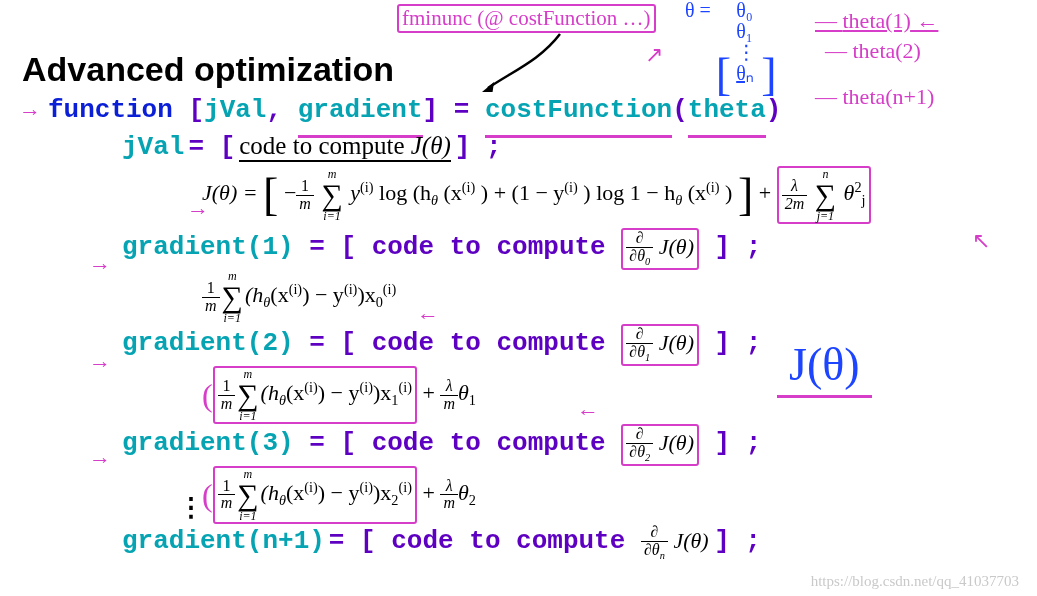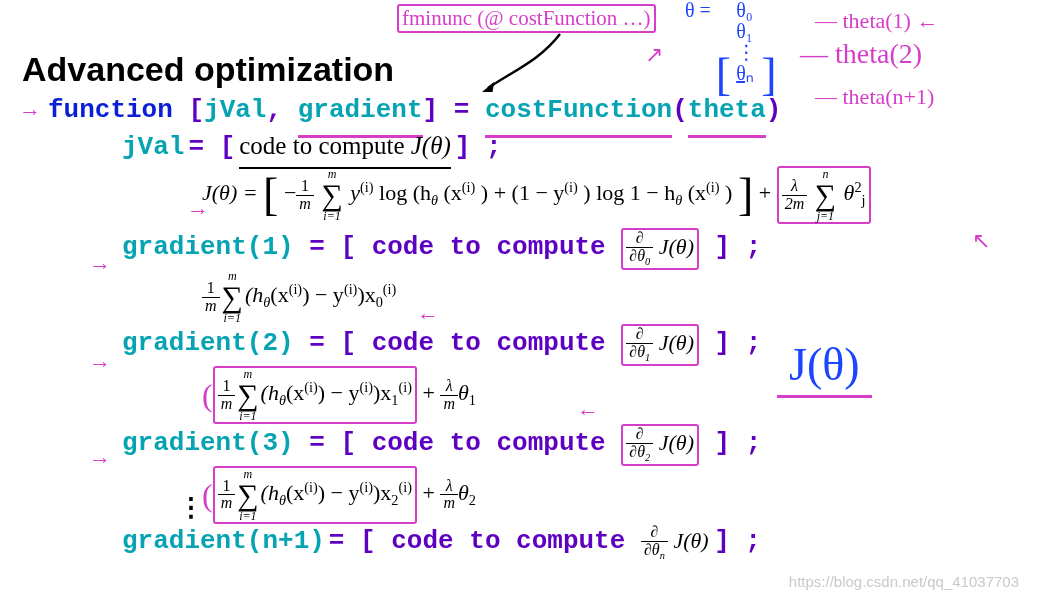--- a/index.html
+++ b/index.html
@@ -63,34 +63,34 @@
     pointer-events: none;
     margin-left: 17px;
   }
   .hand.blue  { color:#1d45ff; }
   .hand.arrow { font-size:22px; }
 
   .watermark {
     position:absolute;
     right:18px;
     bottom:6px;
-    font-family: Liberation Sans, sans-serif;
+    font-family: Liberation Serif, serif;
     font-size:15px;
     color:#c9c9c9;
   }
 
   .box-pink {
     border:2px solid #d63dc8;
     border-radius:3px;
     padding:0 3px;
     display:inline-block;
   }
 
   .underline-pink { border-bottom:3px solid #d63dc8; padding-bottom:10px; }
-  .underline-black{ border-bottom:2px solid #000;     padding-bottom:8px; }
+  .underline-black{ border-bottom:2px solid #000;     padding-bottom:1px; }
   .brace-pink { color:#d63dc8; }
 
   .dots { font-family:"Courier New",monospace; font-weight:700; font-size:26px; margin-left:48px;}
 </style>
 </head>
 <body>
 
 <div class="title">Advanced optimization</div>
 
 <div class="row mono" style="margin-top:2px;">
@@ -168,22 +168,22 @@
     <span style="display:inline-block; text-align:left;">
       <span style="display:block;">θ₀</span>
       <span style="display:block;">θ₁</span>
       <span style="display:block;">⋮</span>
       <span style="display:block;text-decoration:underline;">θₙ</span>
     </span>
     <span class="bigbr">]</span>
   </span>
 </div>
 
-<div class="hand" style="left:798px; top:8px;  font-size:22px;">— <span>theta(1)</span> ←</div>
-<div class="hand" style="left:783px; top:38px; font-size:28px;text-align:right;">— <span>theta(2)</span></div>
+<div class="hand" style="left:798px; top:8px;  font-size:22px;text-decoration:underline;">— <span>theta(1)</span> ←</div>
+<div class="hand" style="left:808px; top:38px; font-size:22px;text-align:right;">— <span>theta(2)</span></div>
 <div class="hand" style="left:798px; top:84px; font-size:22px;">— <span>theta(n+1)</span></div>
 
 <div class="hand arrow" style="left:2px;  top:96px;">→</div>
 <div class="hand arrow" style="left:170px;top:195px;">→</div>
 <div class="hand arrow" style="left:72px; top:250px;">→</div>
 <div class="hand arrow" style="left:72px; top:348px;">→</div>
 <div class="hand arrow" style="left:72px; top:444px;">→</div>
 <div class="hand arrow" style="left:400px;top:300px;">←</div>
 <div class="hand arrow" style="left:560px;top:396px;">←</div>
 <div class="hand arrow" style="left:955px;top:228px;">↖</div>

